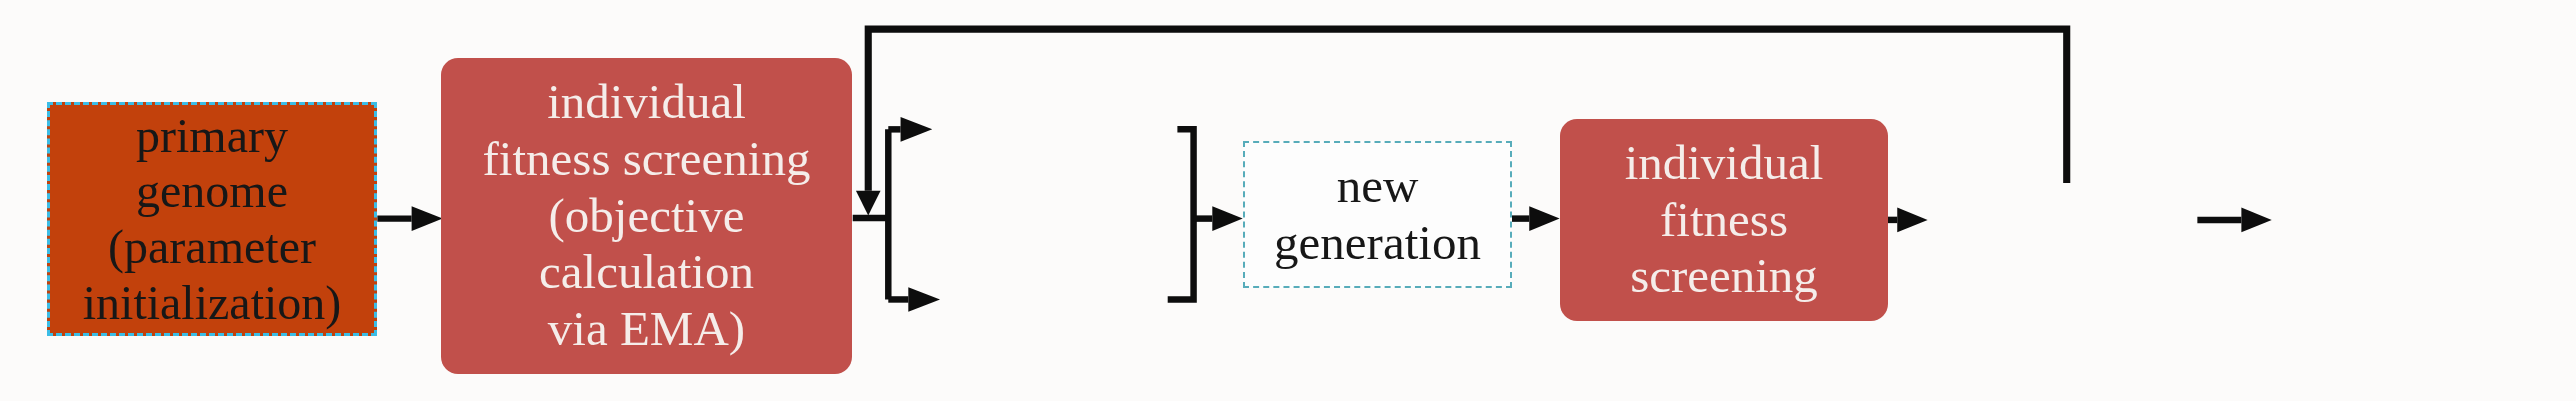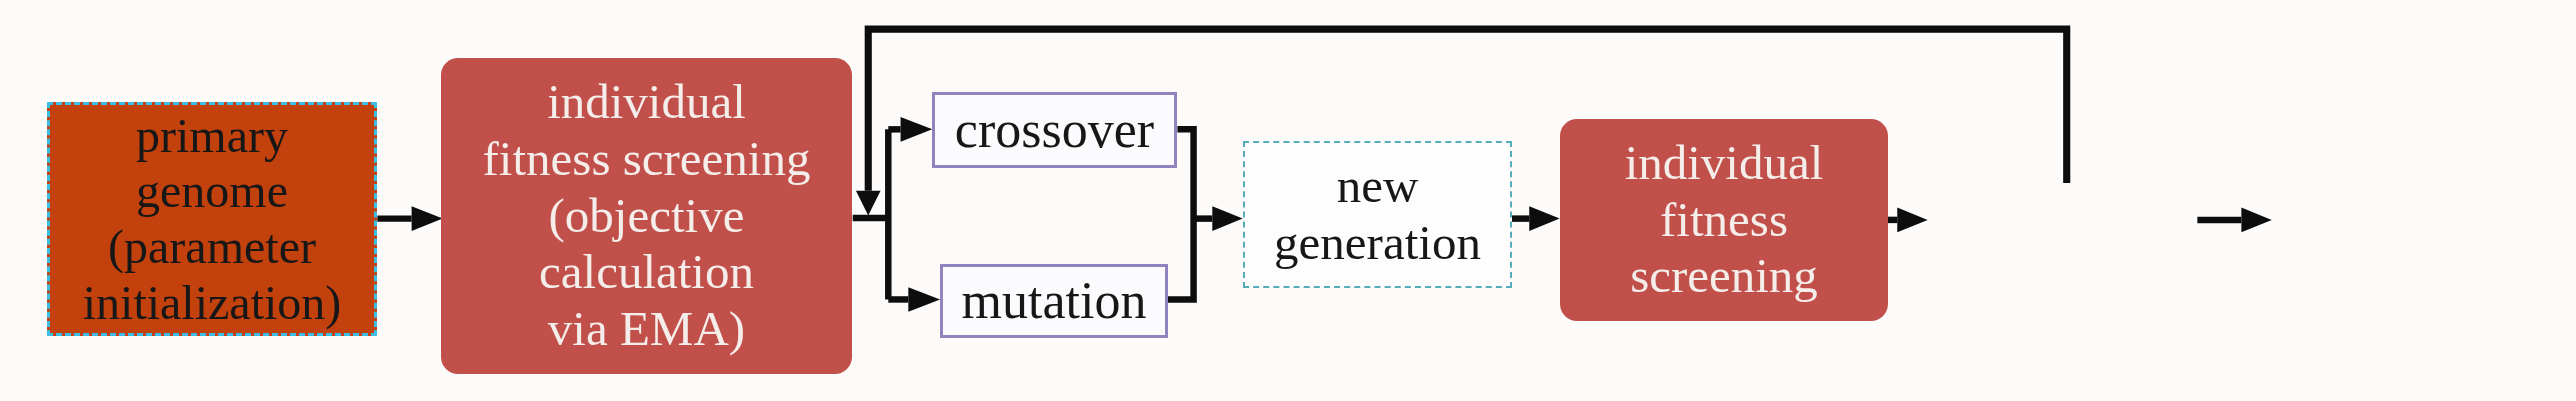--- a/index.html
+++ b/index.html
@@ -116,27 +116,21 @@
   </div>
 
   <div class="node red-box n-red1">
     <span class="lbl">individual
 fitness screening
 (objective
 calculation
 via EMA)</span>
   </div>
 
-  <div class="node purple-box n-crossover">
-    <span class="lbl">crossover</span>
-  </div>
 
-  <div class="node purple-box n-mutation">
-    <span class="lbl">mutation</span>
-  </div>
 
   <div class="node dashed-teal n-newgen">
     <span class="lbl">new
 generation</span>
   </div>
 
   <div class="node red-box n-red2">
     <span class="lbl">individual
 fitness
 screening</span>

